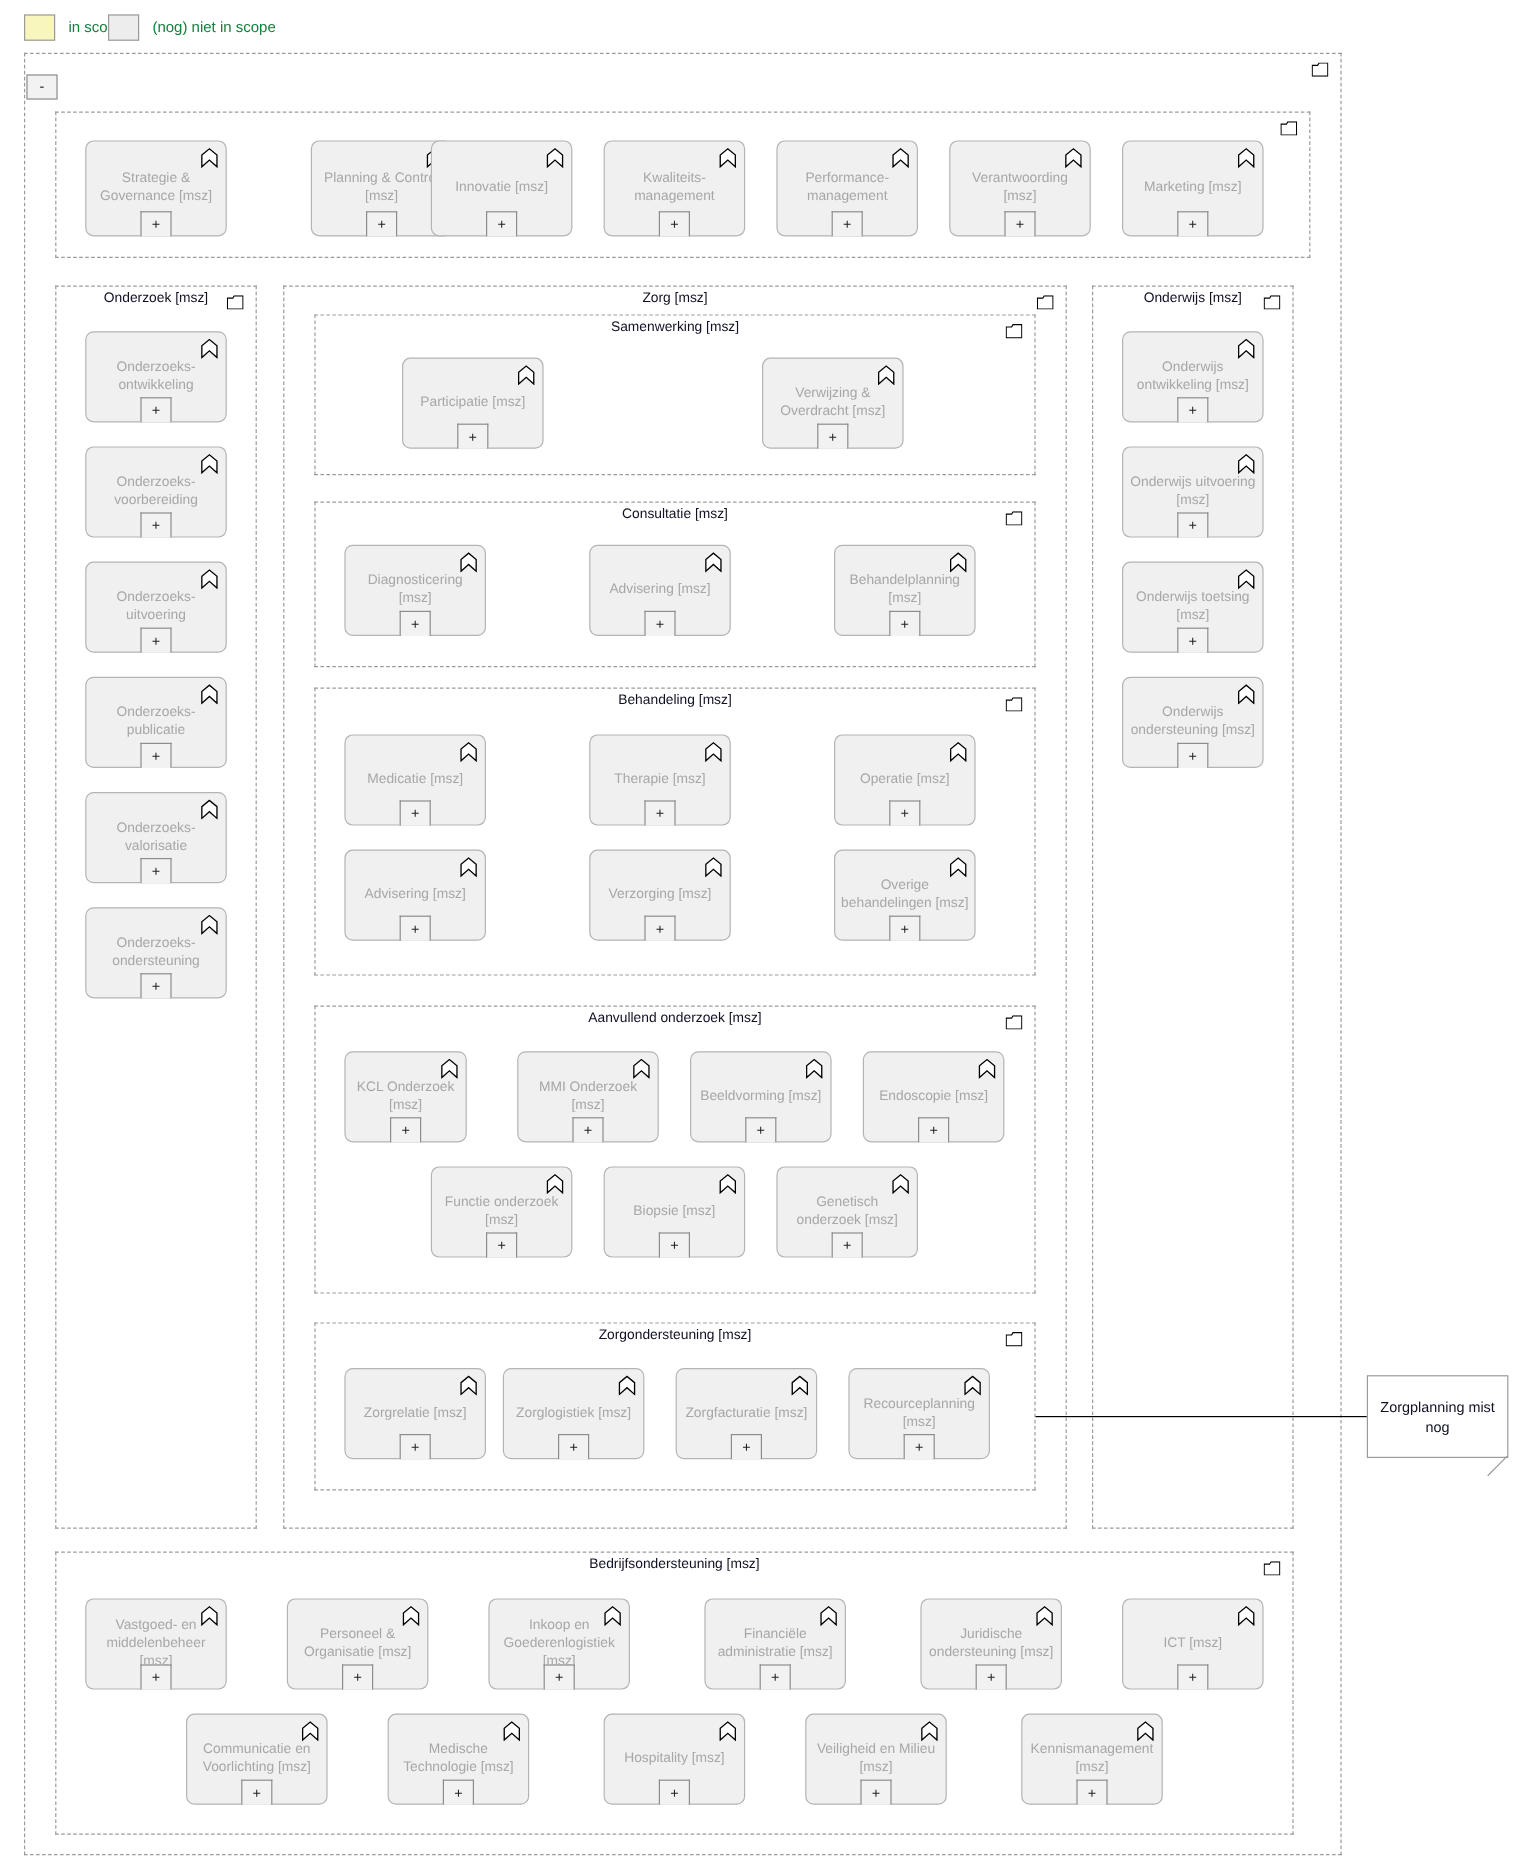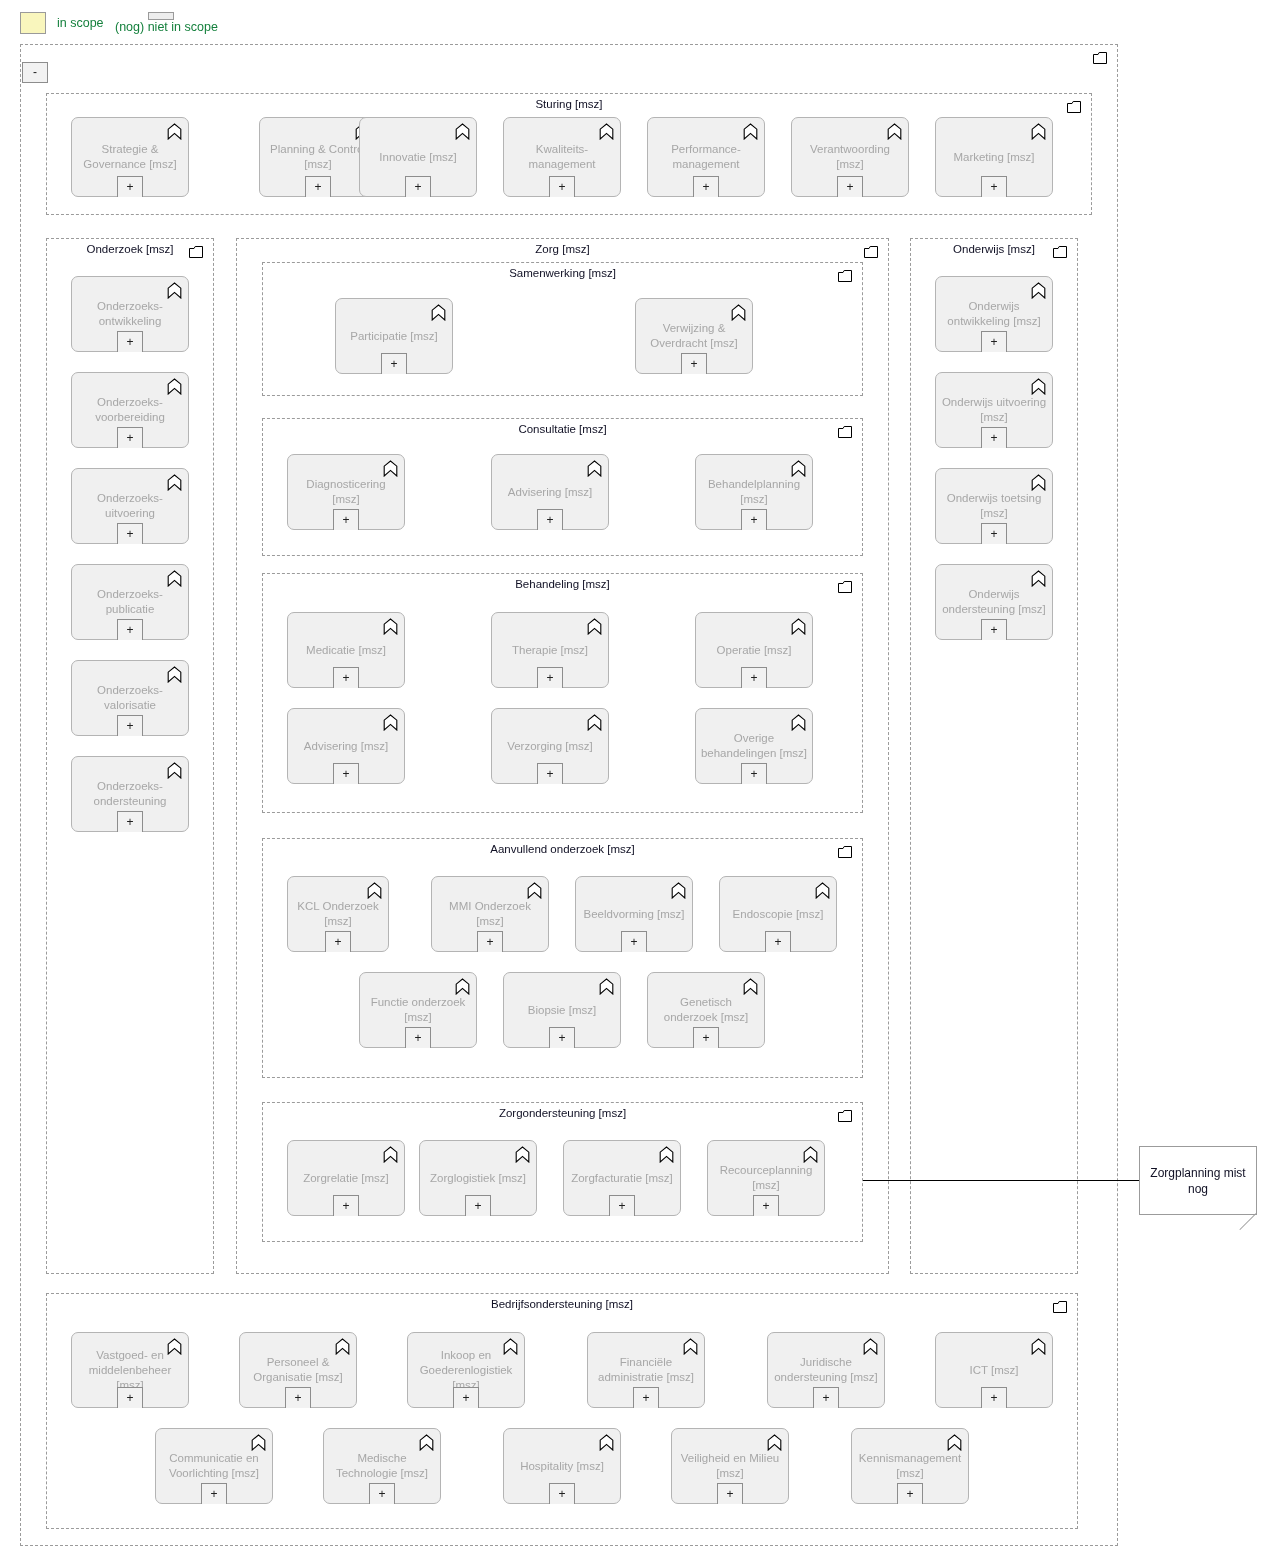--- a/index.html
+++ b/index.html
@@ -126,35 +126,34 @@
   }
 </style>
 </head>
 <body>
 
 <div id="legend" class="abs">
   <div class="legend-item" style="left:20px;">
     <span class="legend-swatch" style="background:#f9f6bd;"></span>
     <span class="legend-text">in scope</span>
   </div>
-  <div class="legend-item" style="left:104px;flex-direction:column;">
+  <div class="legend-item" style="left:90px;">
     <span class="legend-swatch" style="background:#ededed;"></span>
     <span class="legend-text">(nog) niet in scope</span>
   </div>
 </div>
 
 <div class="group" id="root-group" style="left:20px;top:44px;width:1098px;height:1502px;">
   <svg class="folder-icon" viewBox="0 0 14 12">
     <path d="M0.5 2.5 H5 L6.2 0.5 H13.5 V11.5 H0.5 Z" fill="none" stroke="#000" stroke-width="1"></path>
   </svg>
   <div class="toggle-box" style="left:1px;top:17px;">-</div>
 </div>
 
 <div class="group" id="g-sturing" style="left:46px;top:93px;width:1046px;height:122px;">
-  <div class="group-title">Sturing [msz]</div>
   <svg class="folder-icon" viewBox="0 0 14 12">
     <path d="M0.5 2.5 H5 L6.2 0.5 H13.5 V11.5 H0.5 Z" fill="none" stroke="#000" stroke-width="1"></path>
   </svg>
 </div>
 
 <div class="group" id="g-onderzoek" style="left:46px;top:238px;width:168px;height:1036px;">
   <div class="group-title">Onderzoek [msz]</div>
   <svg class="folder-icon" viewBox="0 0 14 12">
     <path d="M0.5 2.5 H5 L6.2 0.5 H13.5 V11.5 H0.5 Z" fill="none" stroke="#000" stroke-width="1"></path>
   </svg>

